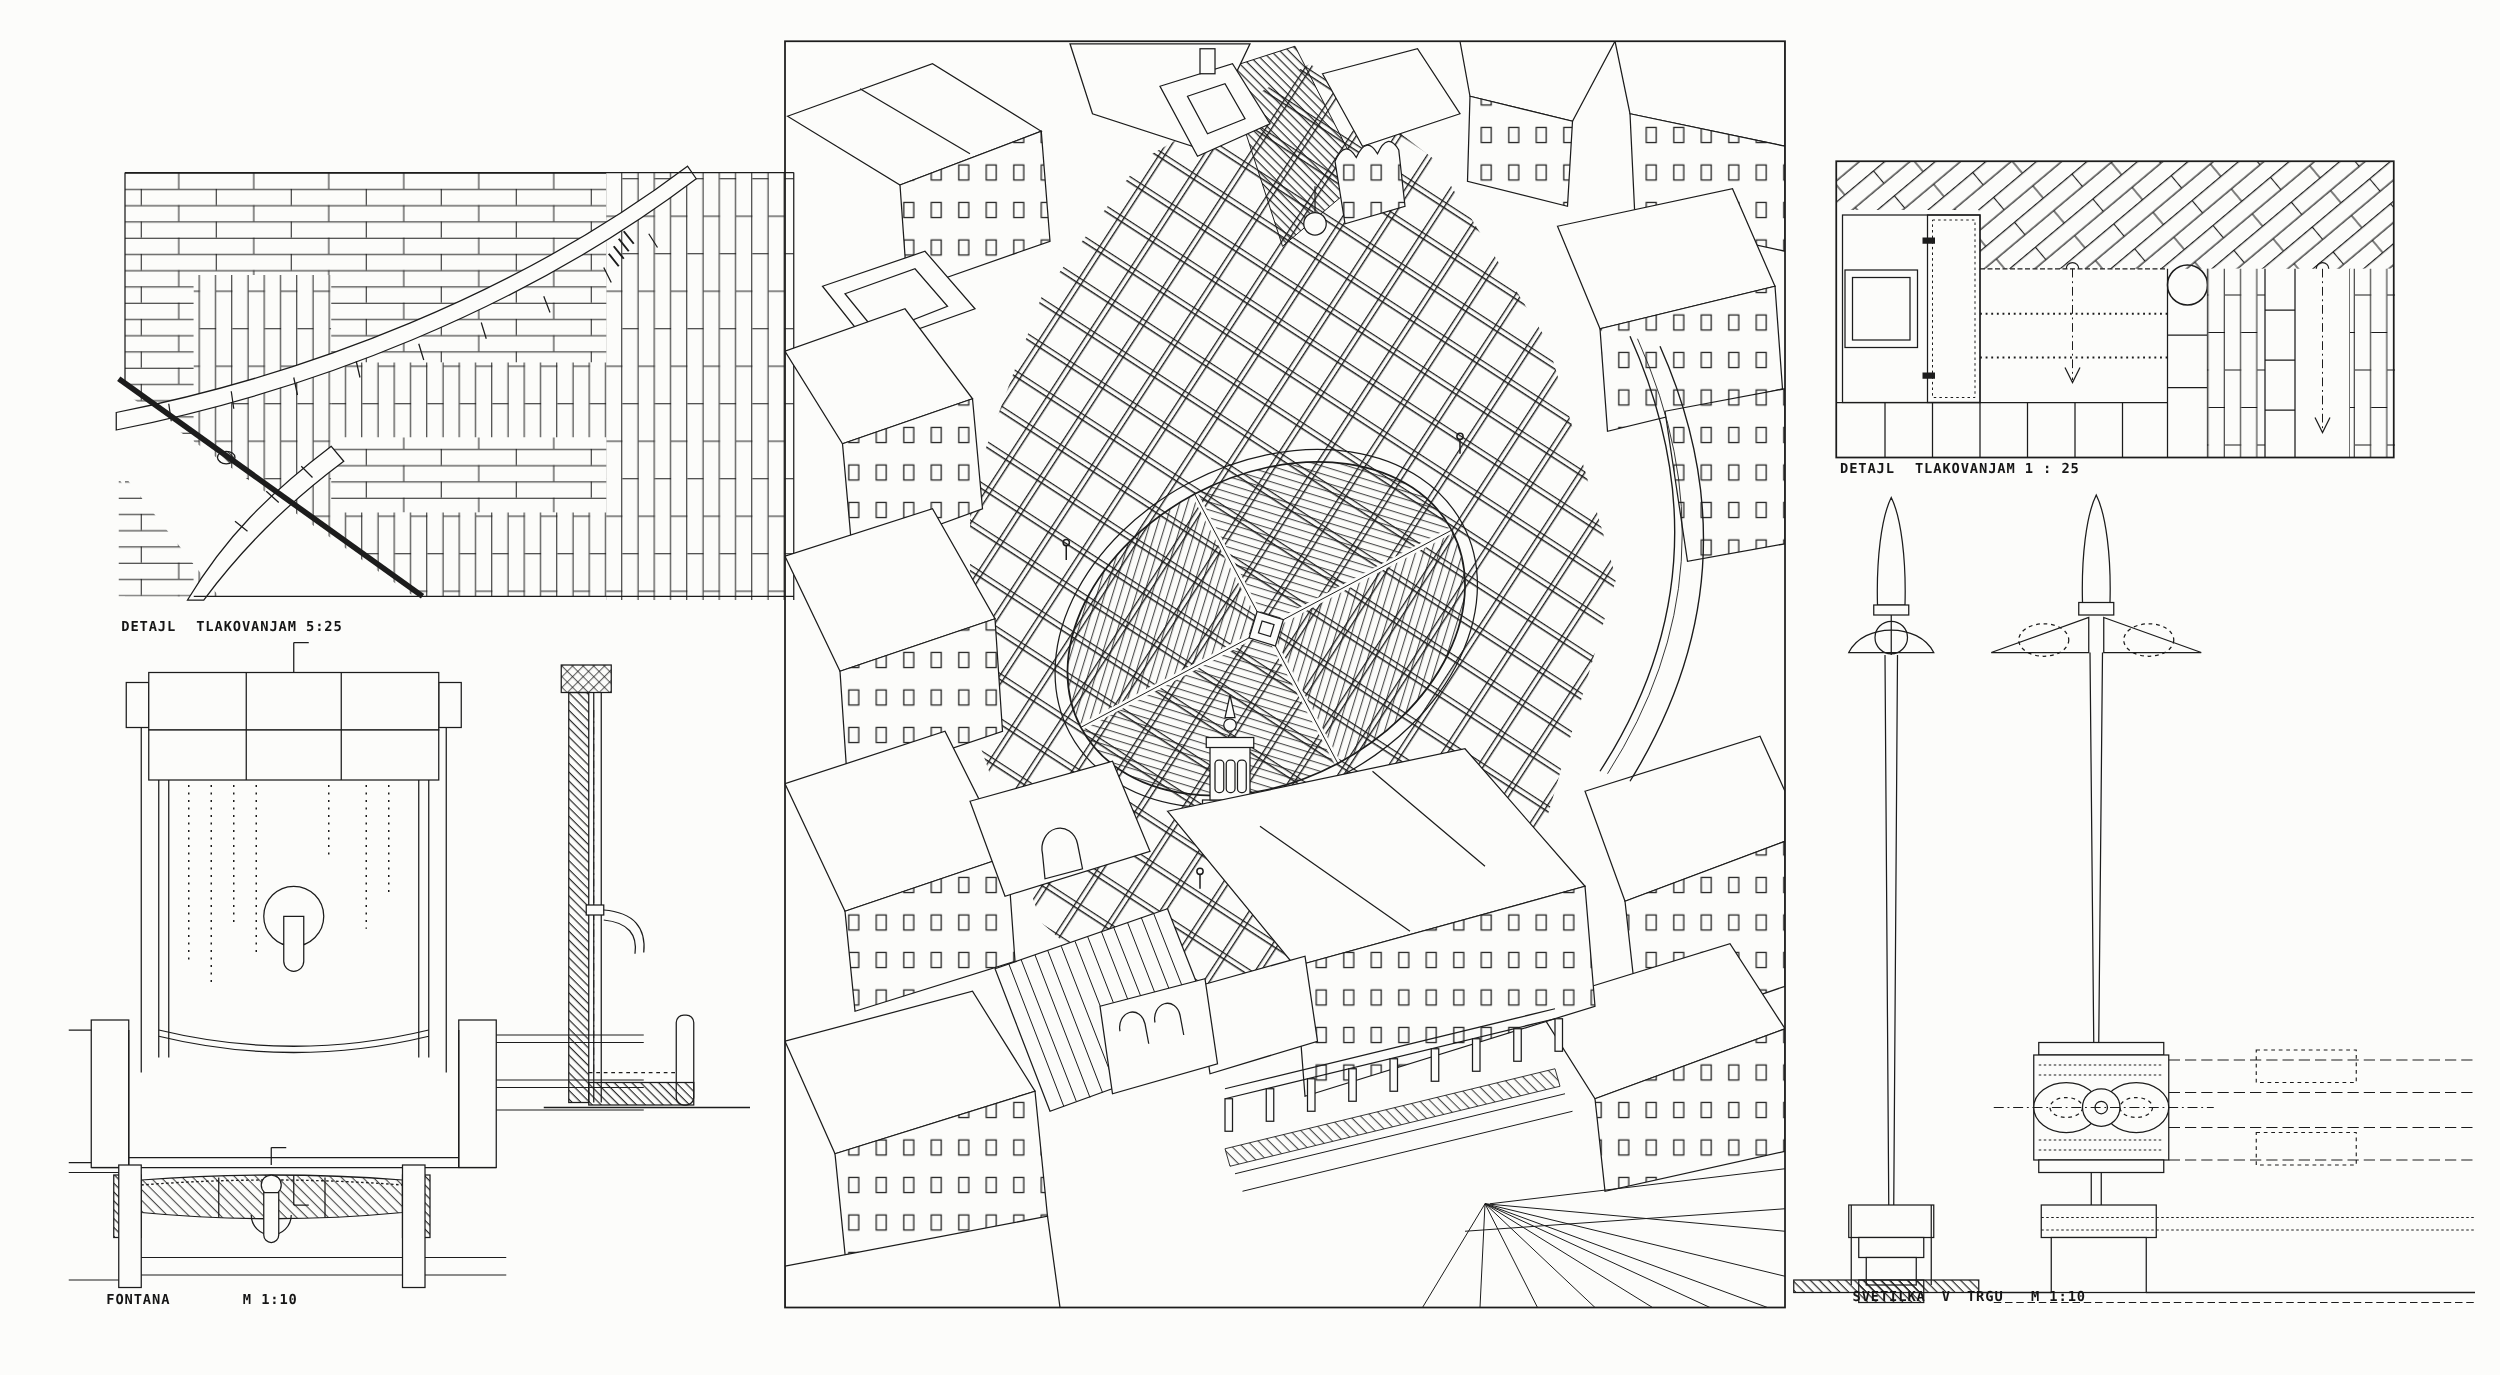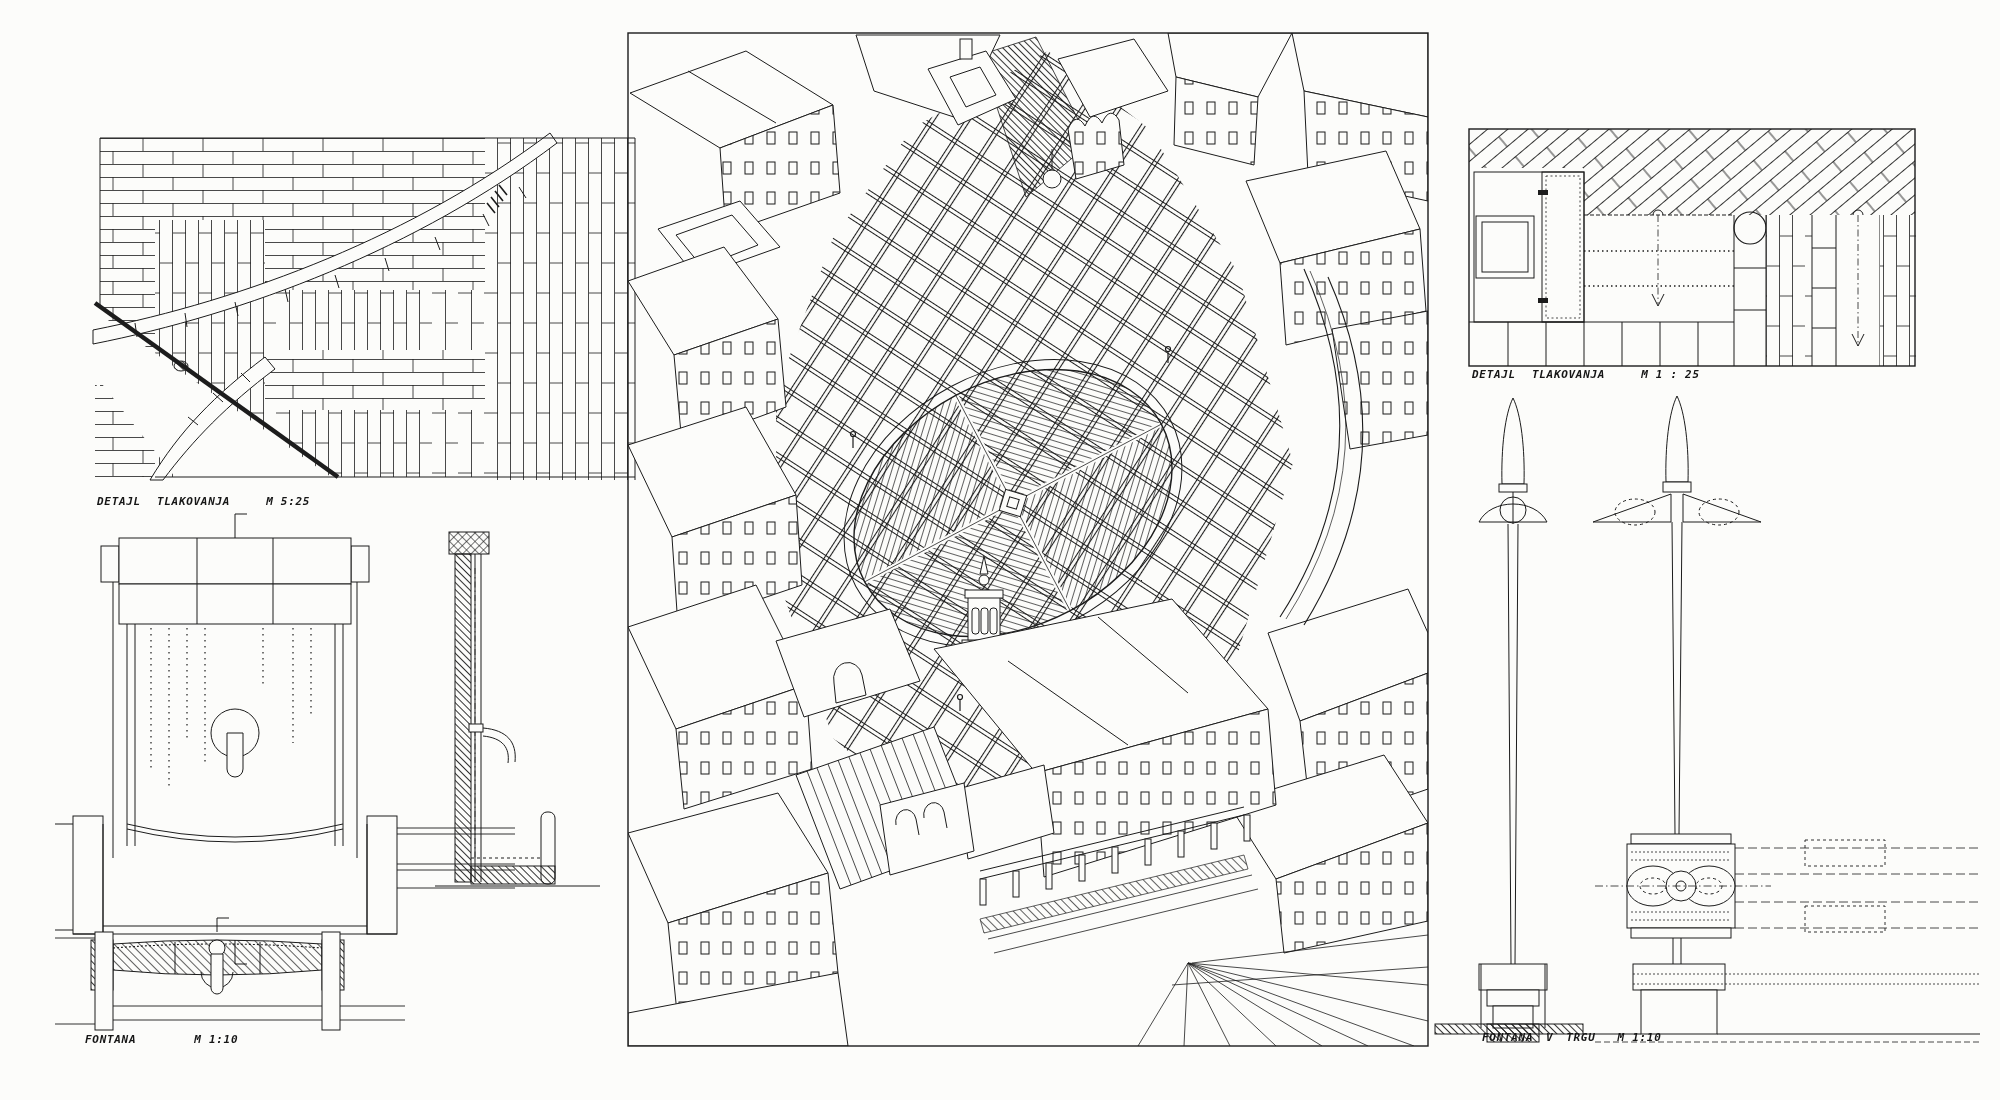--- a/index.html
+++ b/index.html
@@ -1,22 +1,22 @@
 <!DOCTYPE html>
 <html><head>
 <meta charset="utf-8">
 <style>
   html,body{margin:0;padding:0;background:#e9e9e6;}
   .sheet{position:relative;width:2000px;height:1100px;background:#fcfcfa;overflow:hidden;
          font-family:"DejaVu Sans Mono","Liberation Mono",monospace;}
   .sheet > svg{position:absolute;left:0;top:0;}
   .caption{position:absolute;display:flex;align-items:flex-start;font-size:11px;font-weight:bold;
-           letter-spacing:.7px;color:#161616;white-space:pre;font-style:italic;}
+           letter-spacing:.7px;color:#161616;white-space:pre;}
   .caption .w2{margin-left:16px;}
-  .caption .sc{margin-left:36px;}
+  .caption .sc{}
   #cap-lamp .w1{word-spacing:.5em;}
   #cap-lamp .sc{margin-left:22px;}
 </style>
 </head>
 <body>
 
 <div class="sheet">
 
 <svg width="2000" height="1100" viewBox="0 0 2000 1100">
   <defs>
@@ -376,17 +376,17 @@
   <span class="sc" style="margin-left:58px">M 1:10</span>
 </div>
 
 <div class="caption" id="cap-paving-right" style="left:1472px; top:368px;">
   <span class="w1">DETAJL</span>
   <span class="w2">TLAKOVANJA</span>
   <span class="sc">M 1 : 25</span>
 </div>
 
 <div class="caption" id="cap-lamp" style="left:1482px; top:1031px;">
-  <span class="w1">FONTANA V TRGU</span>
+  <span class="w1">SVETILKA V TRGU</span>
   <span class="sc">M 1:10</span>
 </div>
 
 </div>
 
 </body></html>

